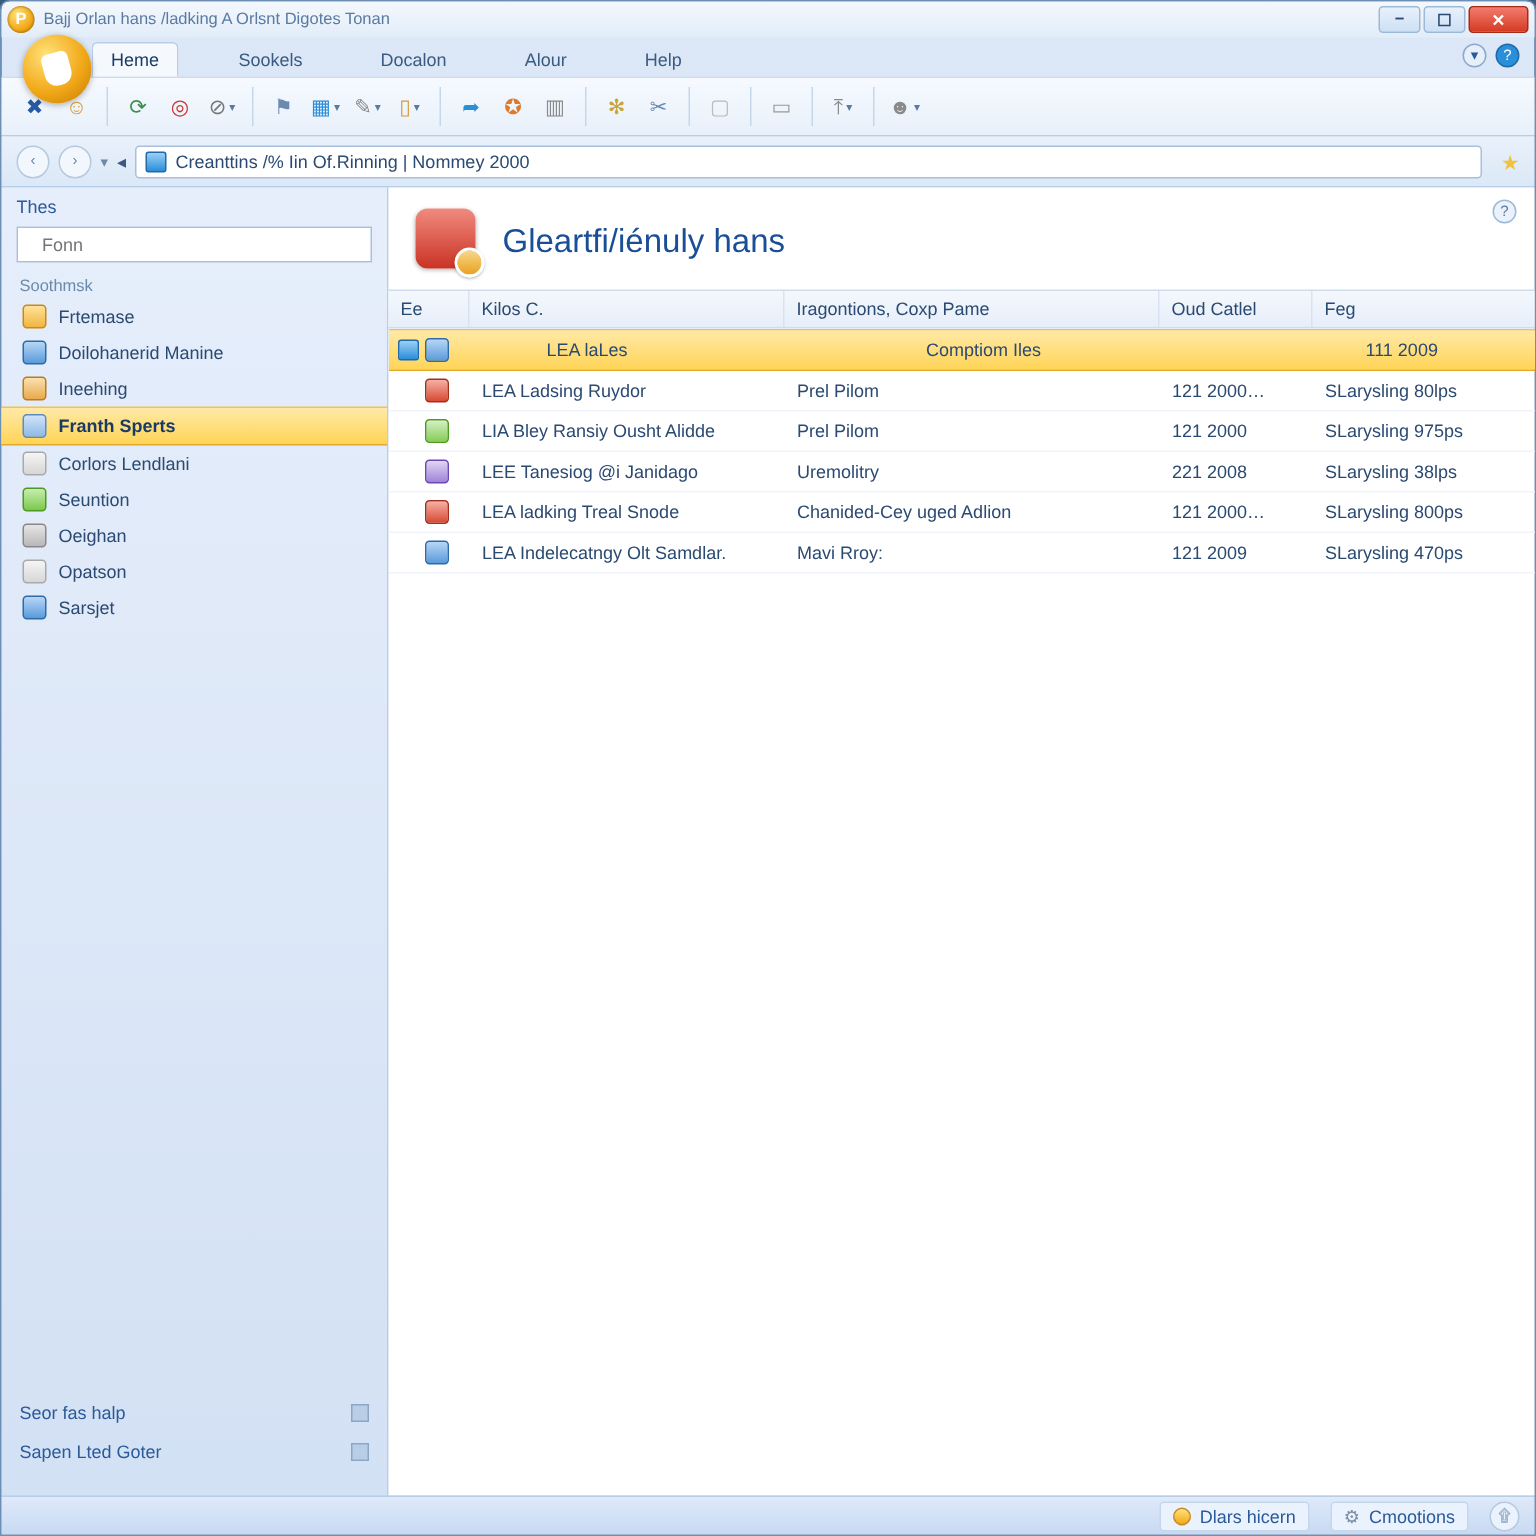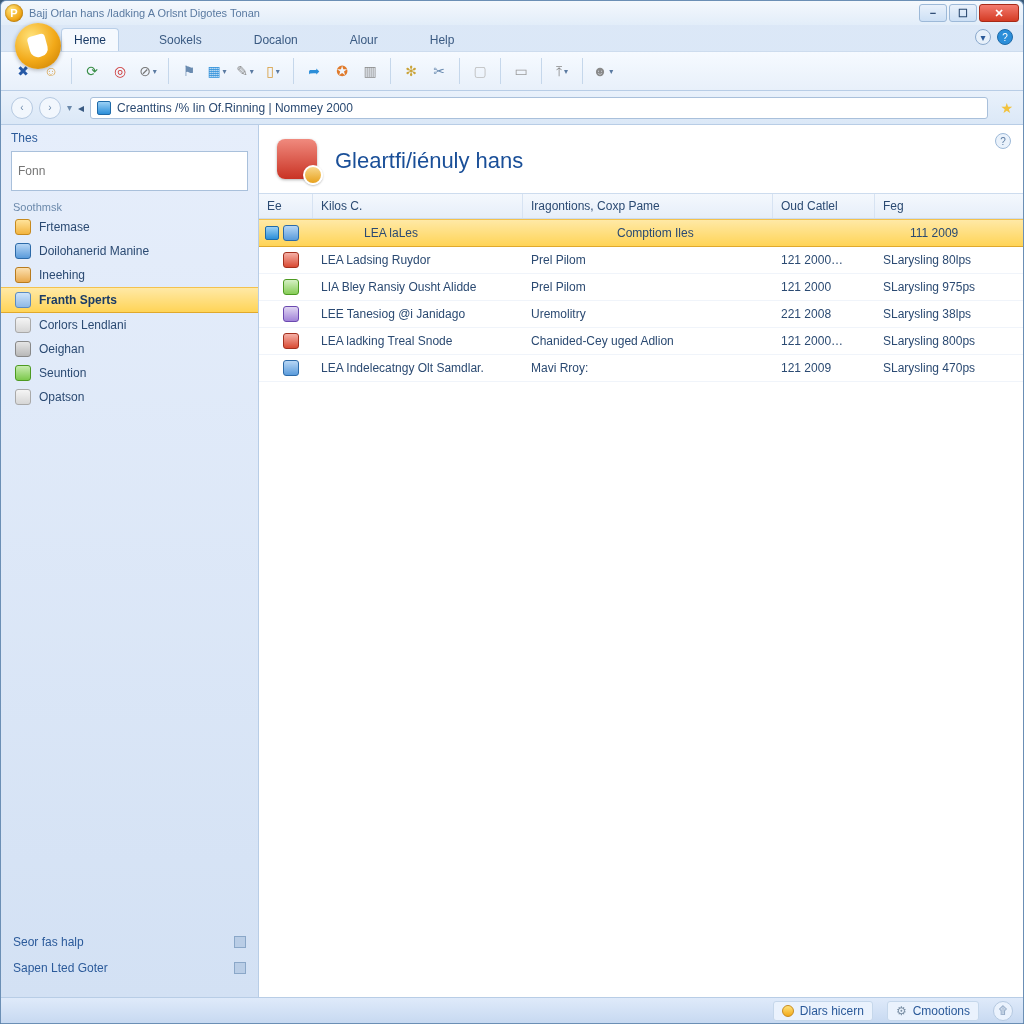--- a/index.html
+++ b/index.html
@@ -37,21 +37,21 @@
 .addrbar .addr-icon { width:14px; height:14px; border-radius:2px; background:linear-gradient(#9bd0f5,#2b8ed9); border:1px solid #1f6aa8;}
 .addrbar input { border:none; outline:none; flex:1; font-size:12px; color:#2b4a72; background:transparent;}
 .star { color:#f2c23d; font-size:14px; margin-left:6px;}
 
 
 .split { flex:1; display:flex; min-height:0; }
 
 .sidebar { width: 258px; background: linear-gradient(#e6eefb,#d3e1f4); border-right:1px solid #b8cde6; display:flex; flex-direction:column; }
 .sb-title { color:#2b5a9a; padding:6px 10px 4px; font-size:12px; }
 .sb-search { margin:2px 10px 6px; }
-.sb-search input { width:100%; height:40px; border:1px solid #a9c0db; background:#fff; padding:0 6px; font-size:12px; color:#4c6a90; }
+.sb-search input { width:100%; height:24px; border:1px solid #a9c0db; background:#fff; padding:0 16px; font-size:12px; color:#4c6a90; }
 .sb-cat { color:#6b89ab; font-size:11px; padding: 4px 12px 2px; }
 .sb-list { list-style:none; }
 .sb-item { display:flex; align-items:center; gap:8px; padding:4px 14px; color:#2b4a72; cursor:default; }
 .sb-item.indent { padding-left:38px; color:#3b5a82; }
 .sb-item.active { background: linear-gradient(#ffe9a6,#ffd457); border-top:1px solid #f3c24e; border-bottom:1px solid #e0a92c; font-weight:600; color:#1a3b66; }
 .sb-icon { width:16px; height:16px; border-radius:3px; flex-shrink:0; }
 .ic-folder { background:linear-gradient(#ffe39b,#f2b43f); border:1px solid #c78a1e;}
 .ic-blue { background:linear-gradient(#b7d6f5,#5a9bdb); border:1px solid #2c6aa8;}
 .ic-person { background:linear-gradient(#fbe0b0,#e9a94c); border:1px solid #b87b1e;}
 .ic-doc { background:linear-gradient(#f5f5f5,#d6d6d6); border:1px solid #a9a9a9;}
@@ -222,30 +222,34 @@
           </li>
         <li class="sb-item active">
             <span class="sb-icon ic-box"></span>
             <span>Franth Sperts</span>
           </li>
         <li class="sb-item">
             <span class="sb-icon ic-doc"></span>
             <span>Corlors Lendlani</span>
           </li>
         <li class="sb-item">
+            <span class="sb-icon ic-green"></span>
+            <span>Seuntion</span>
+          </li>
+        <li class="sb-item">
             <span class="sb-icon ic-wrench"></span>
             <span>Oeighan</span>
           </li>
         <li class="sb-item">
-            <span class="sb-icon ic-green"></span>
-            <span>Seuntion</span>
-          </li>
-        <li class="sb-item">
             <span class="sb-icon ic-doc"></span>
             <span>Opatson</span>
+          </li>
+        <li class="sb-item">
+            <span class="sb-icon ic-blue"></span>
+            <span>Sarsjet</span>
           </li>
       </ul>
       <div class="sb-footer">
         <div class="fl">
             <span>Seor fas halp</span>
             <span class="sq"></span>
           </div>
         <div class="fl">
             <span>Sapen Lted Goter</span>
             <span class="sq"></span>

